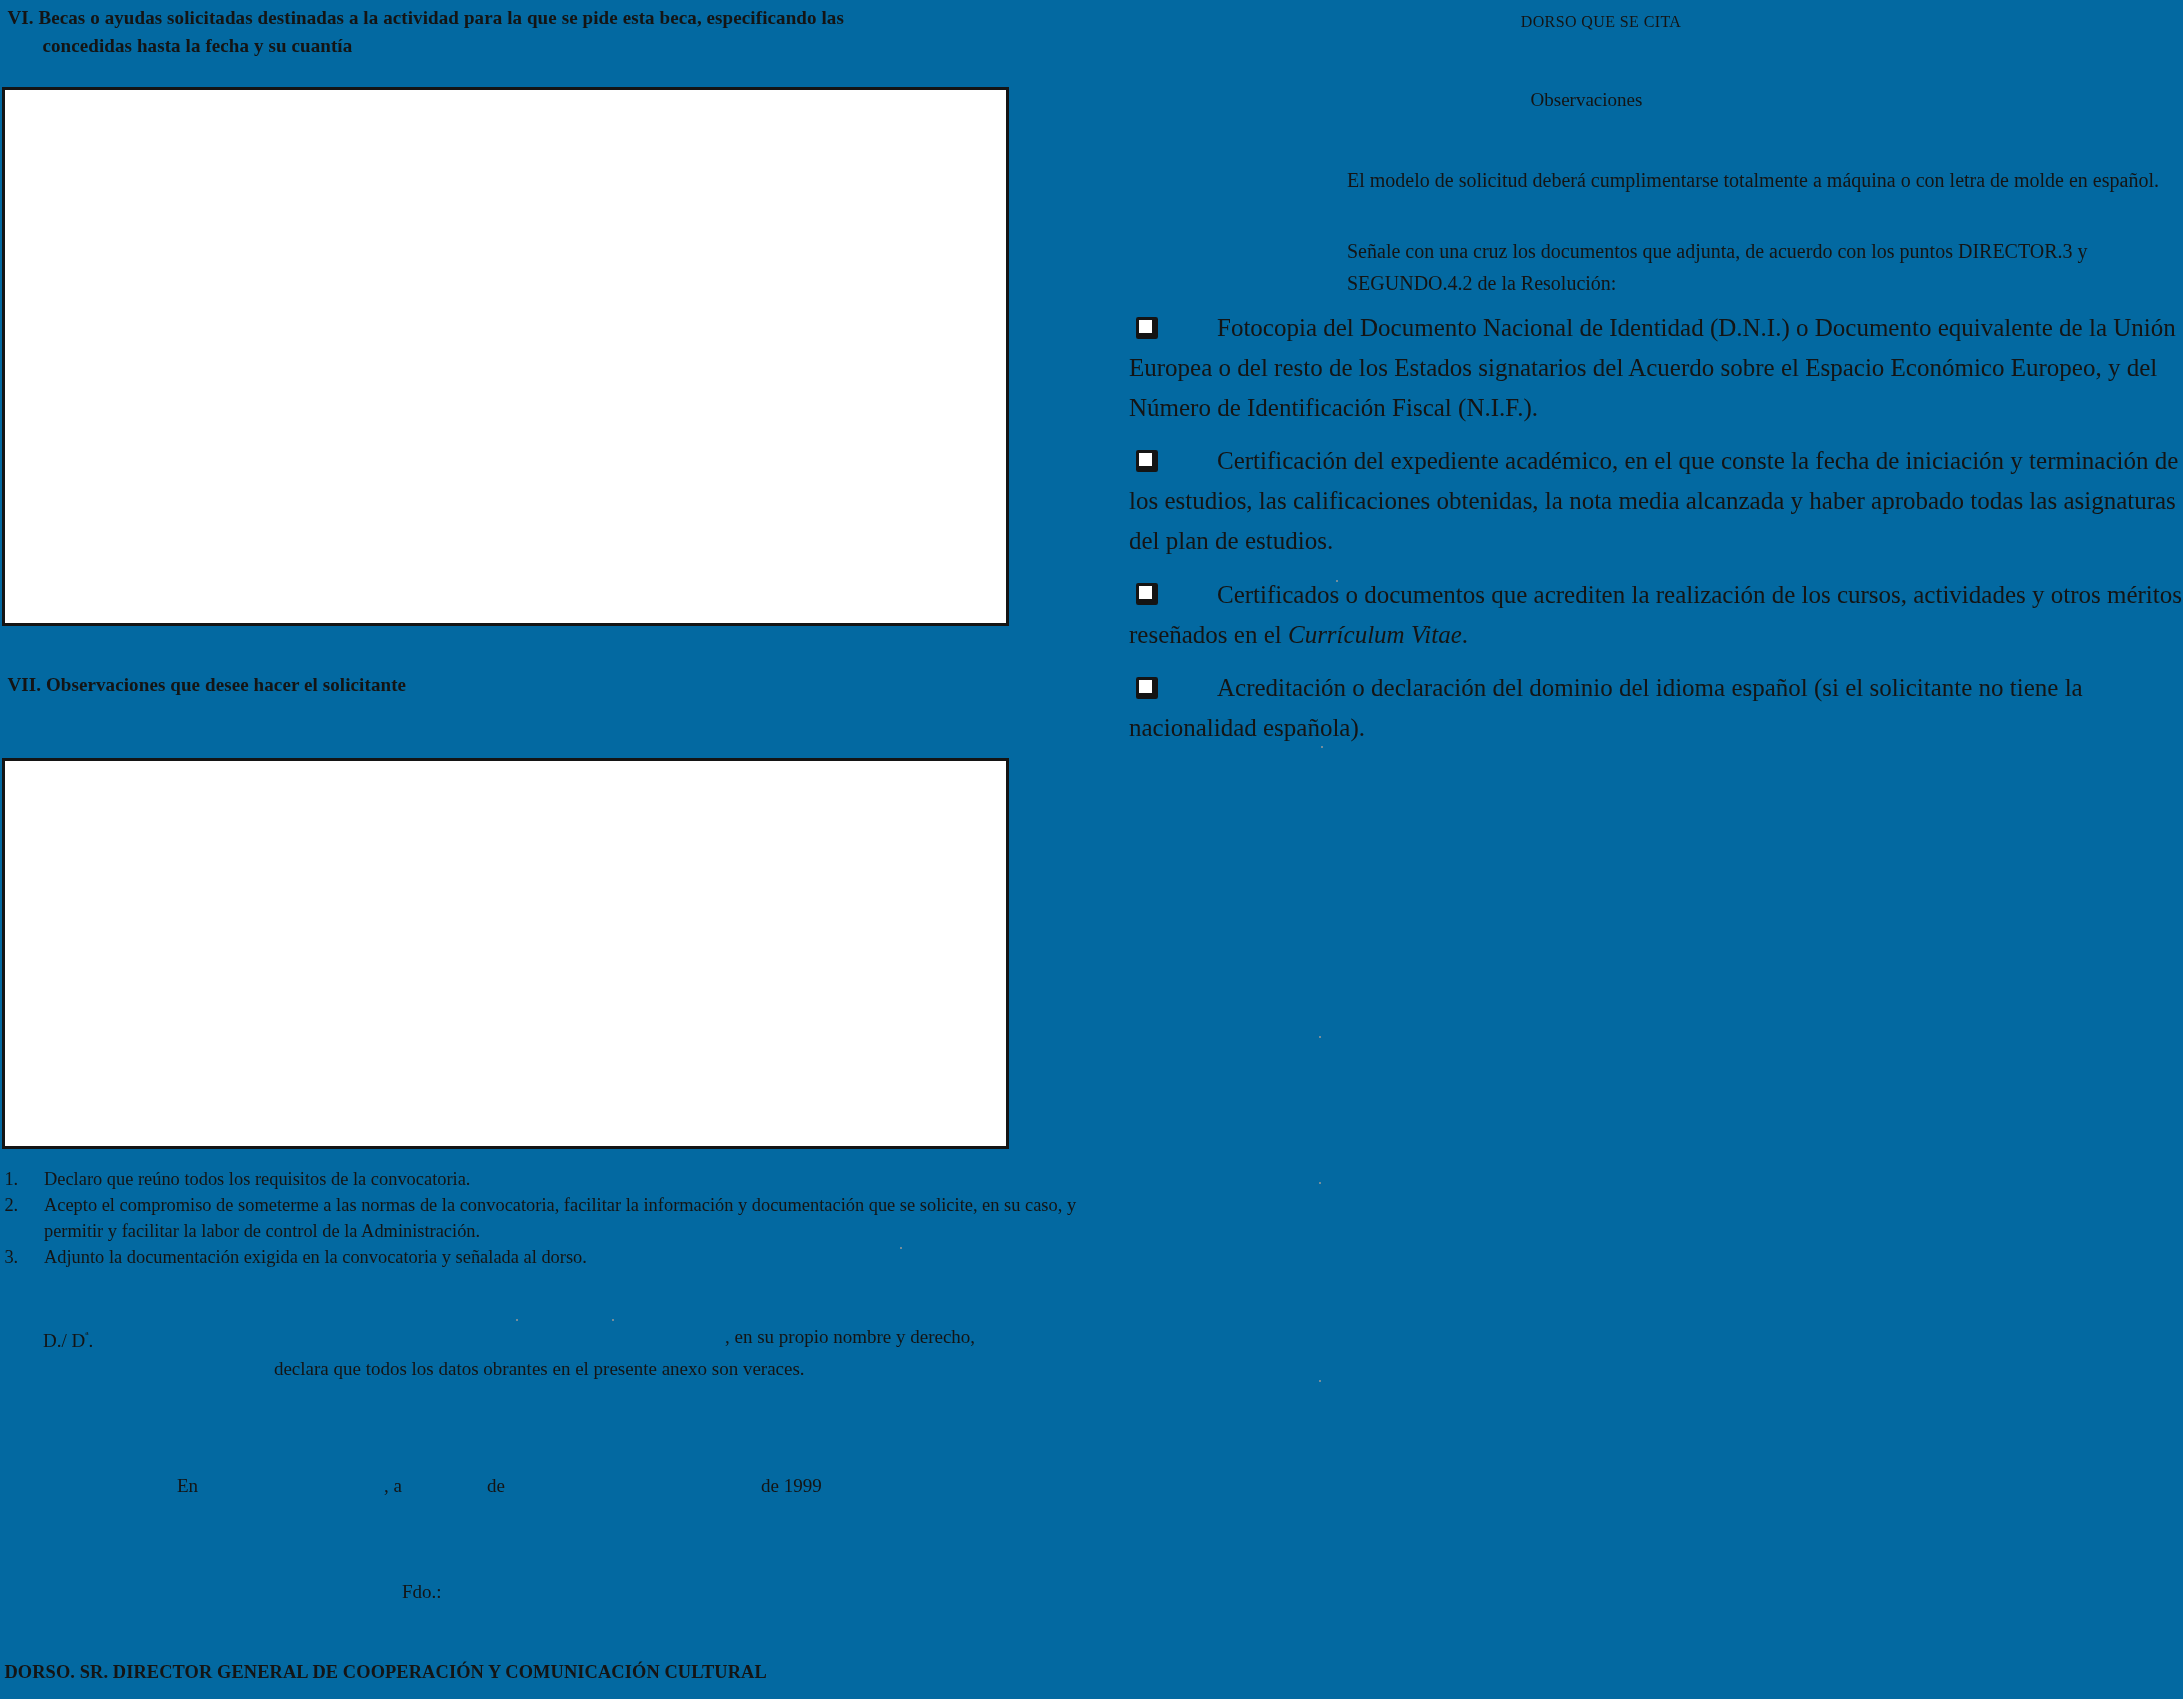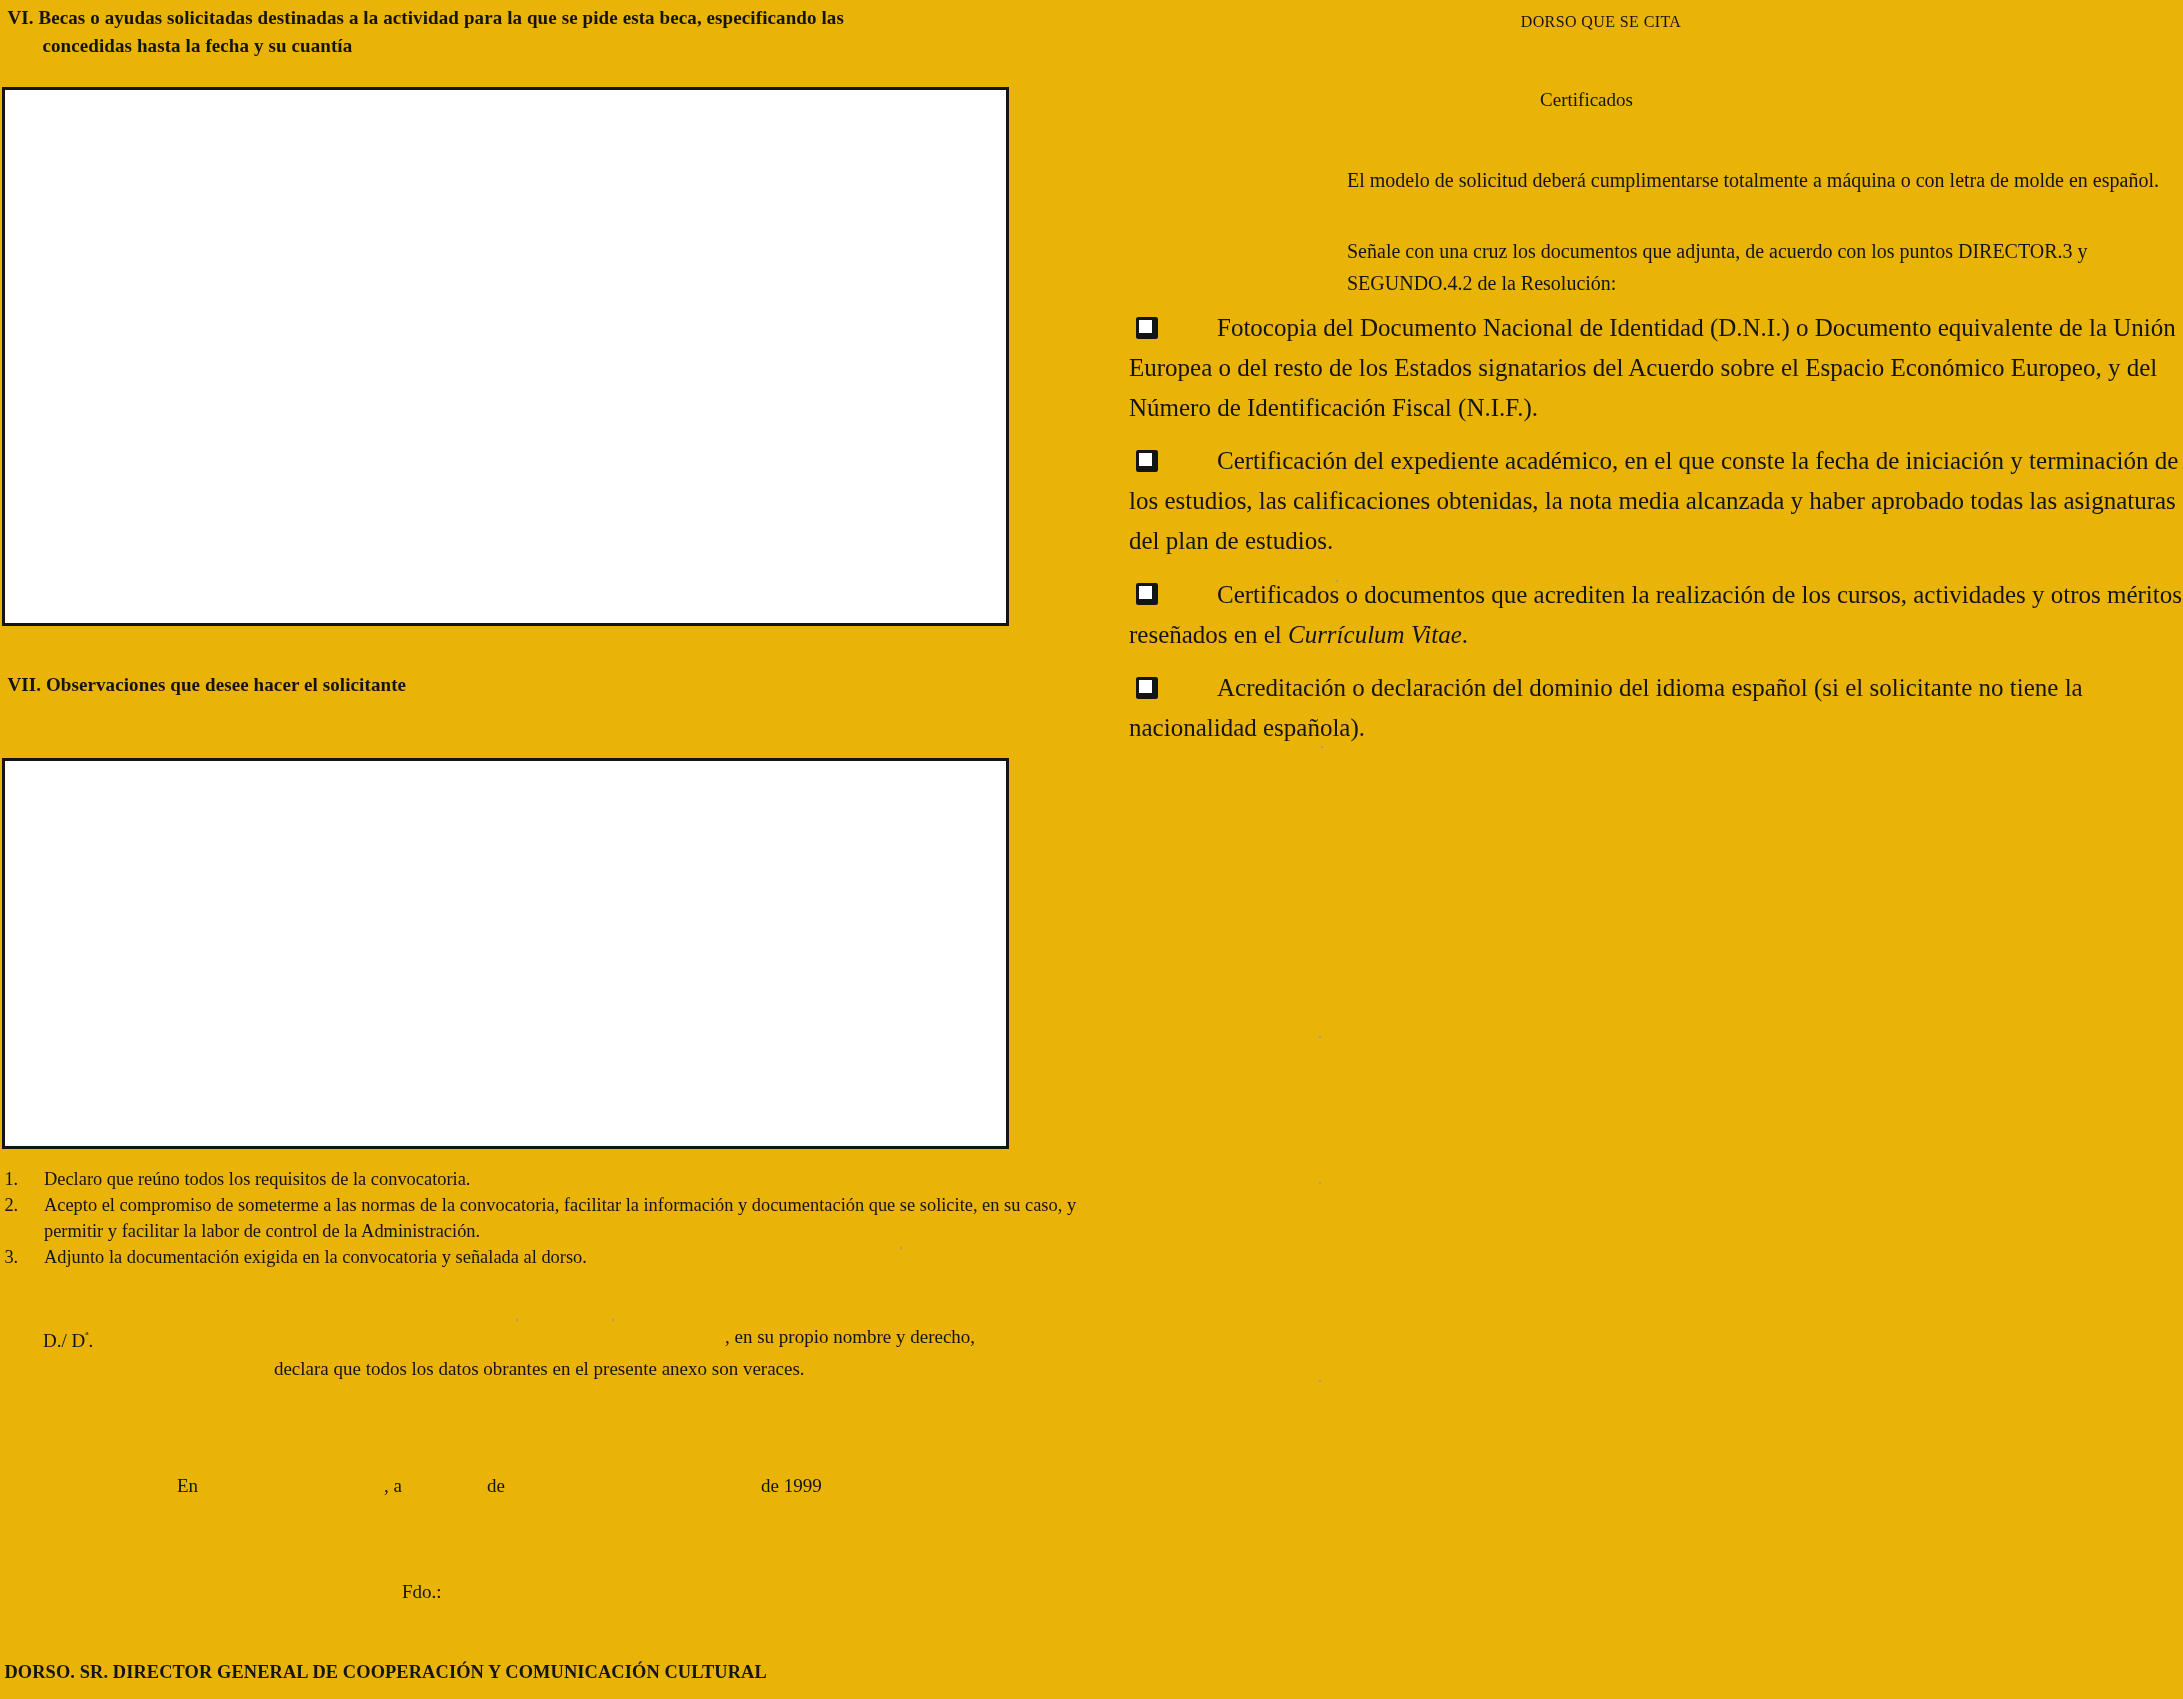--- a/index.html
+++ b/index.html
@@ -13,21 +13,21 @@
     height: 1700px;
     position: relative;
     font-family: "Liberation Serif", "DejaVu Serif", serif;
     color: #141414;
     overflow: hidden;
   }
 
   .page {
     position: absolute;
     inset: 0;
-    background: #eab308;
+    background: #0369a1;
   }
 
   
   .abs { position: absolute; }
 
   
   .left-col {
     position: absolute;
     left: 0;
     top: 0;
@@ -272,21 +272,21 @@
 
     <div class="fdo-line">Fdo.:</div>
 
     <div class="footer-line">DORSO. SR. DIRECTOR GENERAL DE COOPERACIÓN Y COMUNICACIÓN CULTURAL</div>
   </div>
 
   <div class="right-col">
 
     <div class="dorso-title">DORSO QUE SE CITA</div>
 
-    <div class="instr-title">Certificados</div>
+    <div class="instr-title">Observaciones</div>
 
     <div class="instr-p" id="instr-p1">El modelo de solicitud deberá cumplimentarse totalmente a máquina o con letra de molde en español.</div>
 
     <div class="instr-p" id="instr-p2">Señale con una cruz los documentos que adjunta, de acuerdo con los puntos DIRECTOR.3 y SEGUNDO.4.2 de la Resolución:</div>
 
     <div class="check-list">
 
       <div class="check-item">
         <span class="check-box"></span>
         <span class="check-text">Fotocopia del Documento Nacional de Identidad (D.N.I.) o Documento equivalente de la Unión Europea o del resto de los Estados signatarios del Acuerdo sobre el Espacio Económico Europeo, y del Número de Identificación Fiscal (N.I.F.).</span>

